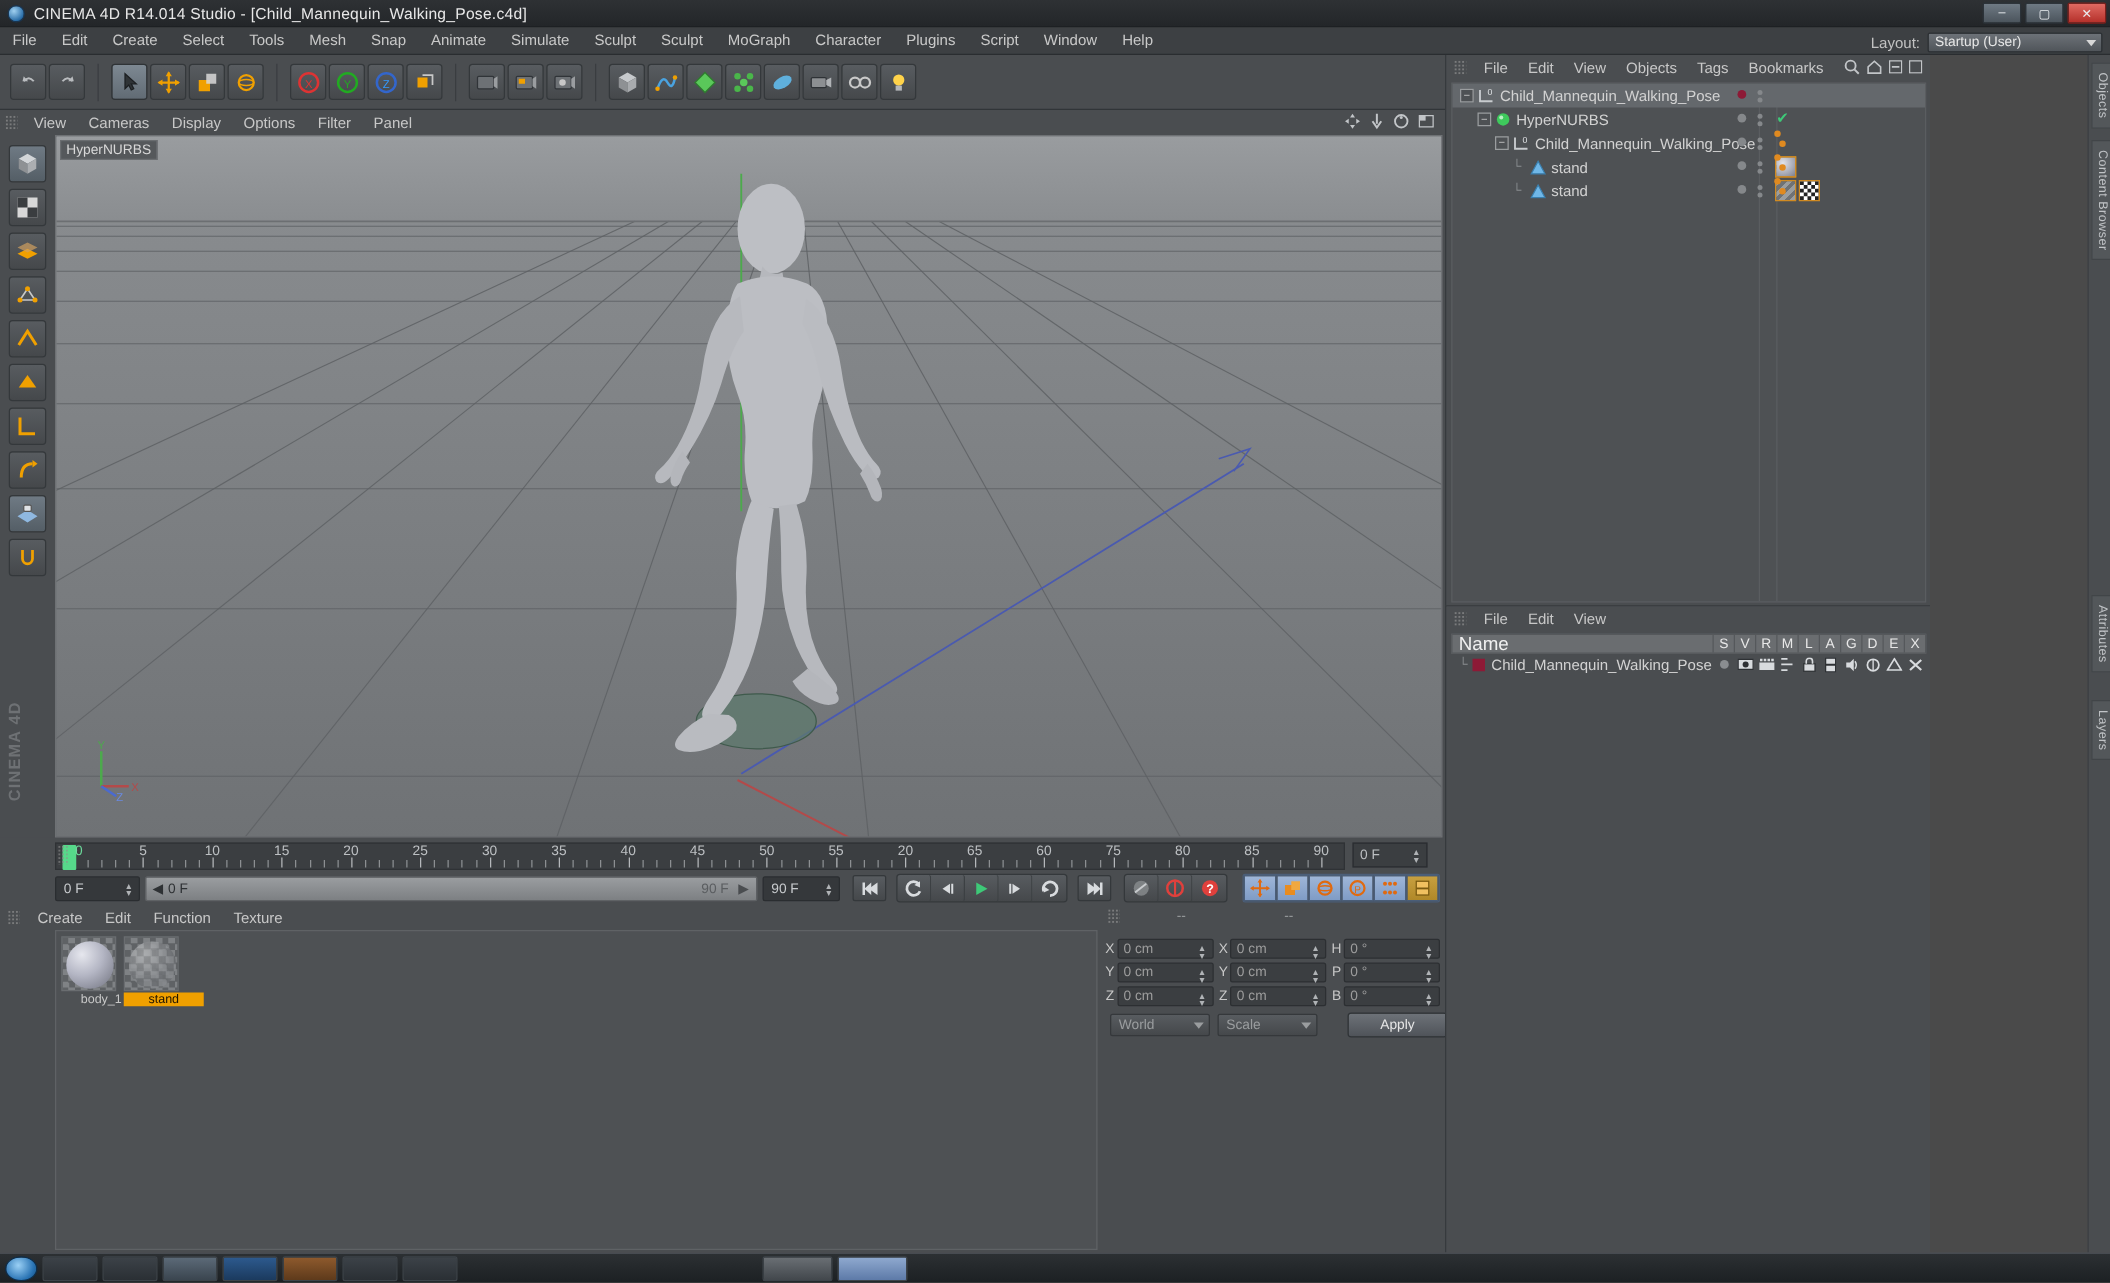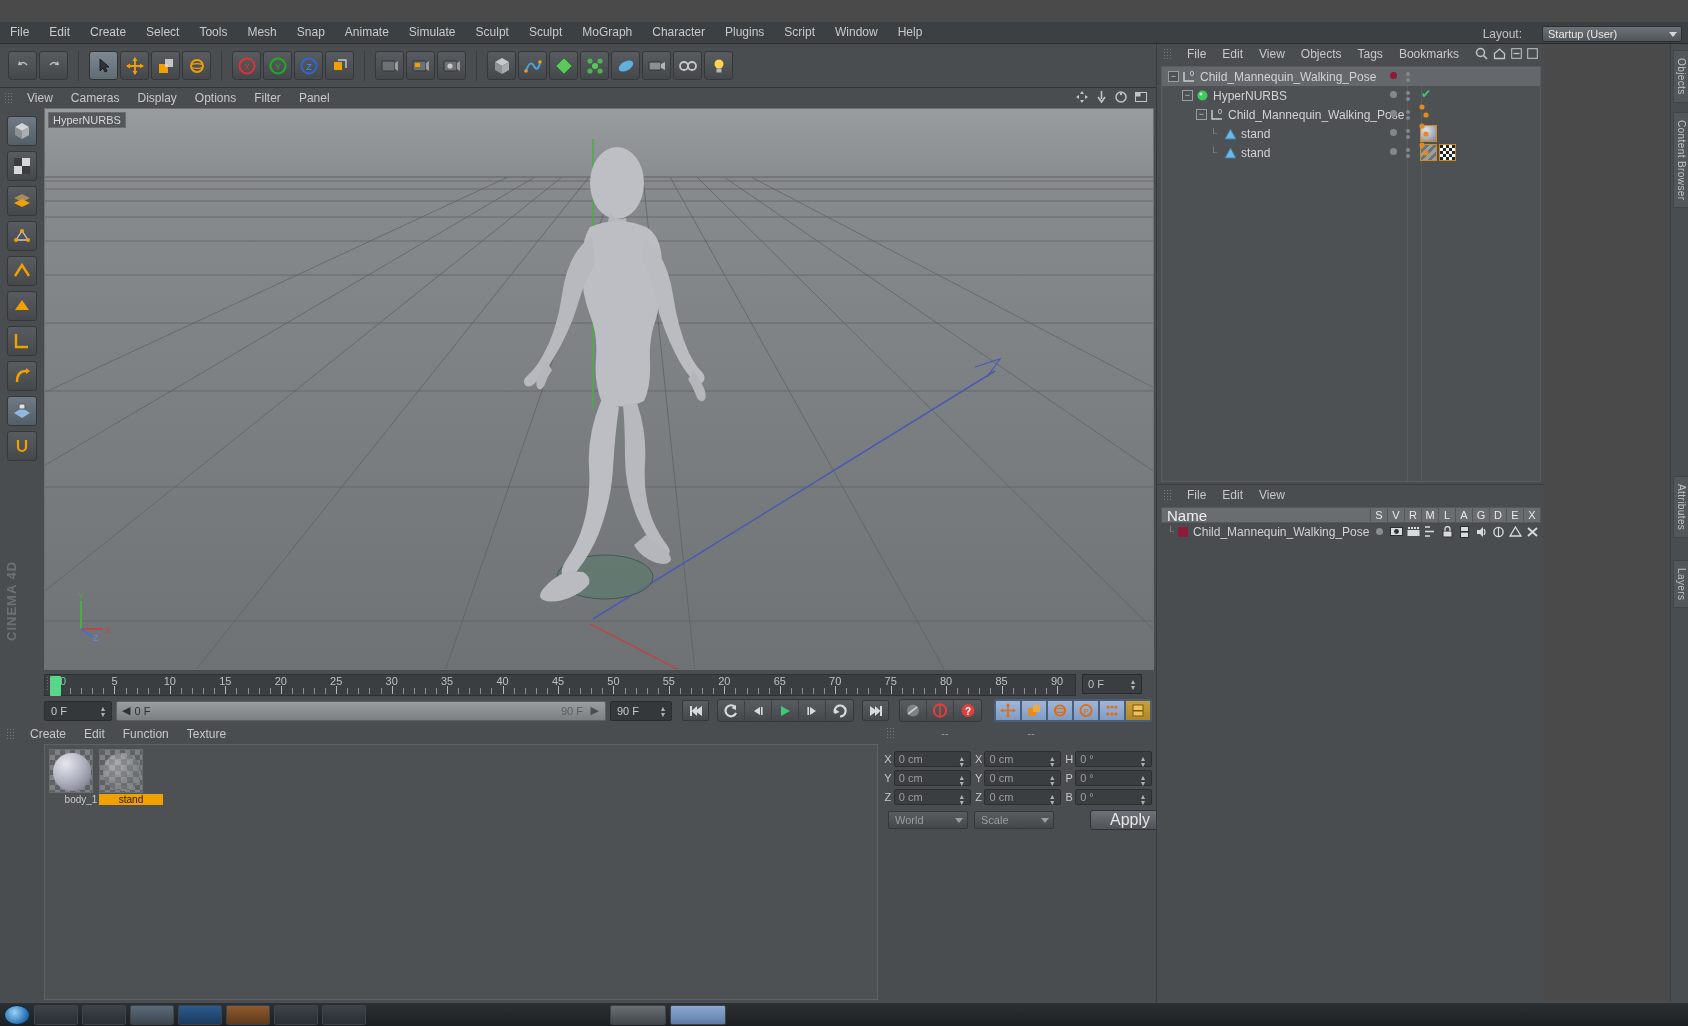--- a/index.html
+++ b/index.html
@@ -19,21 +19,21 @@
   .tb-btn { width:31px;height:17px; background:linear-gradient(#6f7a84,#4b545c);
     border:1px solid #2b3238; border-radius:2px; display:flex;align-items:center;justify-content:center;
     color:#e9edf0; font-size:10px; }
   .tb-btn.close { background:linear-gradient(#e06a62,#b4302a); border-color:#7e1f1b; }
 
   
   .menubar { position:absolute; left:0; top:22px; width:1688px; height:22px;
     background:#3d4043; border-bottom:1px solid #2a2d30; display:flex; align-items:center; }
   .menubar .mi { padding:0 10px; line-height:21px; color:#c9c9c9; font-size:12px; }
 
-  .layout-area { position:absolute; right:6px; top:26px; display:flex; align-items:center; gap:20px; }
+  .layout-area { position:absolute; right:6px; top:26px; display:flex; align-items:center; gap:6px; }
   .layout-area .lbl { color:#c2c2c2; font-size:12px; }
   .layout-sel { width:140px; height:16px; background:linear-gradient(#6d7278,#50555a);
     border:1px solid #2c3034; border-radius:2px; color:#e8e8e8; font-size:11px;
     display:flex; align-items:center; padding-left:5px; position:relative; }
   .layout-sel .arrow { position:absolute; right:4px; top:5px; width:0;height:0;
     border-left:4px solid transparent;border-right:4px solid transparent;border-top:5px solid #d8d8d8; }
 
   
   .toolbar { position:absolute; left:0; top:44px; width:1156px; height:44px;
     background:#4a4d50; border-bottom:1px solid #313538; display:flex; align-items:center;
@@ -130,22 +130,22 @@
   .co-row { display:flex; align-items:center; height:18px; margin-bottom:1px; }
   .co-ax { width:12px; color:#c8c8c8; font-size:11px; text-align:center; }
   .co-in { width:78px; height:16px; background:#3b3e41; border:1px solid #2c2f32;
     color:#9d9d9d; font-size:11px; display:flex; align-items:center; padding-left:4px; position:relative;
     border-radius:2px; margin-right:2px;}
   .co-bottom { position:absolute; left:8px; top:86px; display:flex; align-items:center; gap:6px; }
   .co-sel { width:80px;height:18px; background:linear-gradient(#585c60,#45484b);
     border:1px solid #35383b; border-radius:2px; color:#9a9d9f; font-size:11px;
     display:flex; align-items:center; padding-left:6px; position:relative;}
   .apply { width:80px;height:20px; background:linear-gradient(#6d7278,#4f5359);
-    border:1px solid #2f3336; border-radius:3px; color:#e6e6e6; font-size:16px;
-    display:flex;align-items:center;justify-content:center; margin-left:30px;}
+    border:1px solid #2f3336; border-radius:3px; color:#e6e6e6; font-size:11px;
+    display:flex;align-items:center;justify-content:center; margin-left:18px;}
 
   
   .objmgr { position:absolute; left:1156px; top:44px; width:388px; height:440px; background:#4a4d50;
     border-left:1px solid #363a3d; }
   .om-menu { height:20px; display:flex; align-items:center; padding-left:6px; }
   .om-menu .grip { width:10px;height:12px; margin-right:6px;
     background-image:radial-gradient(#9a9a9a 40%, transparent 41%); background-size:3px 3px; opacity:.6;}
   .om-menu .mi { padding:0 8px; font-size:12px; color:#c8c8c8; line-height:19px; }
   .om-menu .right { position:absolute; right:6px; top:3px; display:flex; gap:5px; align-items:center;}
   .om-body { position:absolute; left:4px; top:22px; width:380px; height:416px;
@@ -201,20 +201,29 @@
     background:radial-gradient(circle at 40% 35%, #9ad0f5, #2a74b4 65%, #134a78); border:1px solid #0e2d49;}
 
   
   .axis-helper { position:absolute; left:24px; bottom:28px; width:52px; height:52px; }
 </style>
 </head>
 <body>
 
 <div id="app">
 
+  <div class="titlebar">
+    <div class="tb-icon"></div>
+    <div class="tb-text">CINEMA 4D R14.014 Studio - [Child_Mannequin_Walking_Pose.c4d]</div>
+    <div class="tb-buttons">
+      <div class="tb-btn">–</div>
+      <div class="tb-btn">▢</div>
+      <div class="tb-btn close">✕</div>
+    </div>
+  </div>
 
   <div class="menubar" id="menubar">
       <div class="mi">File</div>
       <div class="mi">Edit</div>
       <div class="mi">Create</div>
       <div class="mi">Select</div>
       <div class="mi">Tools</div>
       <div class="mi">Mesh</div>
       <div class="mi">Snap</div>
       <div class="mi">Animate</div>
@@ -640,21 +649,21 @@
         <div class="tl-tick" style="left: 701.511px;"></div>
         <div class="tl-tick" style="left: 712.6px;"></div>
         <div class="tl-tick" style="left: 723.689px;"></div>
         <div class="tl-tick maj" style="left: 734.778px;"></div>
         <div class="tl-num" style="left: 734.778px;">65</div>
         <div class="tl-tick" style="left: 745.867px;"></div>
         <div class="tl-tick" style="left: 756.956px;"></div>
         <div class="tl-tick" style="left: 768.044px;"></div>
         <div class="tl-tick" style="left: 779.133px;"></div>
         <div class="tl-tick maj" style="left: 790.222px;"></div>
-        <div class="tl-num" style="left: 790.222px;">70</div>
+        <div class="tl-num" style="left: 790.222px;">60</div>
         <div class="tl-tick" style="left: 801.311px;"></div>
         <div class="tl-tick" style="left: 812.4px;"></div>
         <div class="tl-tick" style="left: 823.489px;"></div>
         <div class="tl-tick" style="left: 834.578px;"></div>
         <div class="tl-tick maj" style="left: 845.667px;"></div>
         <div class="tl-num" style="left: 845.667px;">75</div>
         <div class="tl-tick" style="left: 856.756px;"></div>
         <div class="tl-tick" style="left: 867.844px;"></div>
         <div class="tl-tick" style="left: 878.933px;"></div>
         <div class="tl-tick" style="left: 890.022px;"></div>

